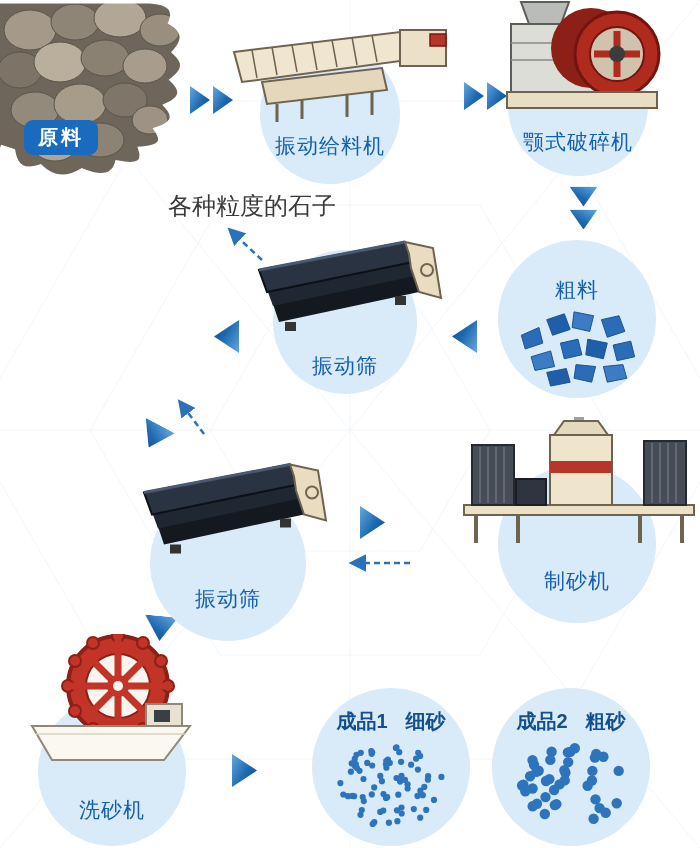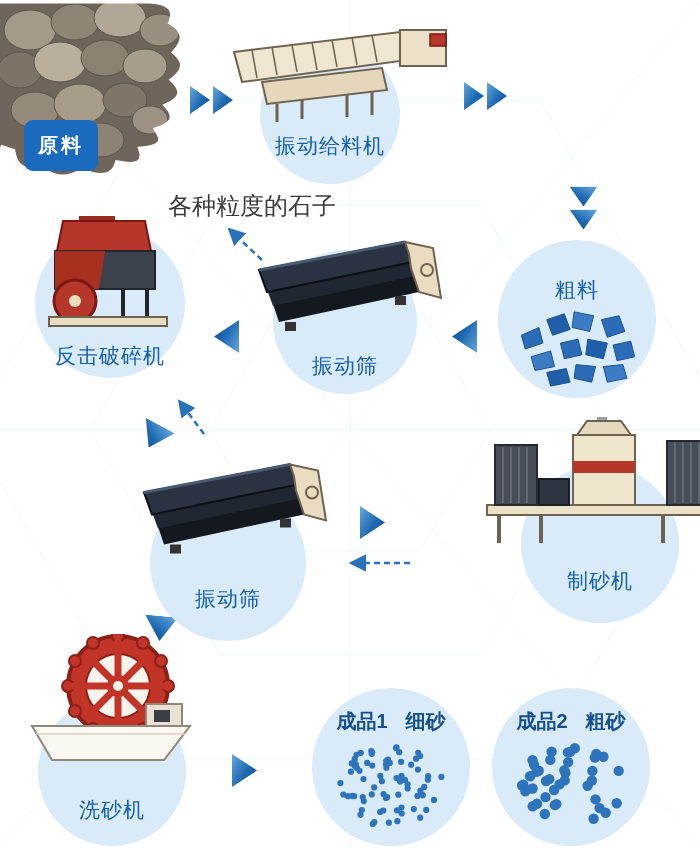--- a/index.html
+++ b/index.html
@@ -2,21 +2,21 @@
 <html><head>
 <meta charset="utf-8">
 <style>
   *{margin:0;padding:0;box-sizing:border-box}
   html,body{background:#fff}
   body{font-family:"Liberation Sans","DejaVu Sans",sans-serif}
   .stage{position:relative;width:700px;height:848px;background:#ffffff;overflow:hidden}
   .webbg{position:absolute;left:0;top:0;z-index:0}
   .rawblob{position:absolute;left:0;top:0;z-index:1}
   .rawlabel{position:absolute;left:24px;top:120px;background:#1a6bbd;color:#fff;font-weight:bold;
-            font-size:20px;padding:12px 14px;border-radius:9px;z-index:5;letter-spacing:3px}
+            font-size:20px;padding:4px 14px;border-radius:9px;z-index:5;letter-spacing:3px}
   .node{position:absolute;z-index:2}
   .circle{position:absolute;left:0;top:0;width:100%;height:100%;border-radius:50%;background:#d9eaf8}
   .machine{position:absolute;z-index:3}
   .nlabel{position:absolute;left:0;right:0;text-align:center;font-weight:normal;color:#1460ad;
           font-size:21px;z-index:4;letter-spacing:1px}
   .chev{position:absolute;display:flex;gap:3px;z-index:2}
   .chev .t{width:20px;height:28px;background:linear-gradient(120deg,#66a9dd 0%,#1e69b2 55%,#0d4a8c 100%);
            clip-path:polygon(0 0,100% 50%,0 100%)}
   .chev.single .t{width:25px;height:33px}
   .dashed-arrow{position:absolute;z-index:2}
@@ -139,20 +139,36 @@
       <polygon points="2,26 168,6 176,34 10,56" fill="#f0e5cf" stroke="#6e6350" stroke-width="2"></polygon>
       <path d="M20,24 L25,52 M40,21 L45,49 M60,19 L65,46 M80,16 L85,44 M100,14 L105,41 M120,11 L125,39 M140,9 L145,36" stroke="#6e6350" stroke-width="1.5"></path>
       <rect x="168" y="4" width="46" height="36" fill="#ece0c8" stroke="#6e6350" stroke-width="2"></rect>
       <rect x="198" y="8" width="16" height="12" fill="#b5362a" stroke="#7c1712" stroke-width="1.5"></rect>
       <polygon points="30,56 150,42 155,64 35,78" fill="#e4d7bc" stroke="#6e6350" stroke-width="2"></polygon>
       <path d="M45,78 L45,96 M70,74 L70,93 M115,69 L115,91 M140,66 L140,89" stroke="#6e6350" stroke-width="3"></path>
     </svg>
     <div class="nlabel" style="top:88px">振动给料机</div>
   </div>
 
+  <div class="node" style="left:508px;top:36px;width:140px;height:140px">
+    <div class="circle"></div>
+    <svg class="machine" style="left:-5px;top:-38px" width="160" height="118" viewBox="0 0 160 118">
+      <polygon points="18,4 66,4 58,26 26,26" fill="#b9bcb9" stroke="#5c5c58" stroke-width="2"></polygon>
+      <rect x="8" y="26" width="86" height="68" fill="#dcddd6" stroke="#5c5c58" stroke-width="2"></rect>
+      <line x1="8" y1="45" x2="94" y2="45" stroke="#8a8a84" stroke-width="1.5"></line>
+      <line x1="8" y1="62" x2="94" y2="62" stroke="#8a8a84" stroke-width="1.5"></line>
+      <circle cx="88" cy="50" r="40" fill="#8c1f16"></circle>
+      <circle cx="114" cy="56" r="42" fill="#b02a1e" stroke="#731410" stroke-width="3"></circle>
+      <circle cx="114" cy="56" r="27" fill="#cfc3ad" stroke="#731410" stroke-width="2"></circle>
+      <path d="M114,33 L114,79 M91,56 L137,56" stroke="#b02a1e" stroke-width="7"></path>
+      <circle cx="114" cy="56" r="8" fill="#3c3c3c"></circle>
+      <rect x="4" y="94" width="150" height="16" fill="#e9ddc4" stroke="#6e6350" stroke-width="2"></rect>
+    </svg>
+    <div class="nlabel" style="top:92px">颚式破碎机</div>
+  </div>
 
   <div class="node" style="left:498px;top:240px;width:158px;height:158px">
     <div class="circle"></div>
     <div class="nlabel" style="top:36px">粗料</div>
     <svg class="machine" style="left:14px;top:66px" width="130" height="84" viewBox="0 0 130 86">
       <g stroke="#1b528f" stroke-width="1">
         <polygon points="8,30 26,22 30,38 12,44" fill="#2a6cb8"></polygon>
         <polygon points="34,14 52,8 58,24 40,30" fill="#1f5ea8"></polygon>
         <polygon points="62,6 82,10 78,26 60,22" fill="#3b7cc4"></polygon>
         <polygon points="90,14 108,10 114,26 96,32" fill="#2a6cb8"></polygon>
@@ -175,51 +191,37 @@
       <polygon points="16,30 162,2 170,22 24,52" fill="#2a3342" stroke="#0d1117" stroke-width="2"></polygon>
       <line x1="16" y1="30" x2="162" y2="2" stroke="#4a5a72" stroke-width="3"></line>
       <polygon points="162,2 190,8 198,58 176,52 168,28 166,14" fill="#e9dcc0" stroke="#6e6350" stroke-width="2"></polygon>
       <circle cx="184" cy="30" r="6" fill="none" stroke="#6e6350" stroke-width="2"></circle>
       <rect x="42" y="82" width="11" height="9" fill="#333"></rect>
       <rect x="152" y="56" width="11" height="9" fill="#333"></rect>
     </svg>
     <div class="nlabel" style="top:102px">振动筛</div>
   </div>
 
-  <div class="node" style="left:35px;top:228px;width:150px;height:150px">
-    <div class="circle"></div>
-    <svg class="machine" style="left:-8px;top:-12px" width="162" height="117" viewBox="0 0 162 117">
-      <rect x="52" y="0" width="36" height="9" fill="#9c2a1f"></rect>
-      <polygon points="36,5 118,5 124,35 30,35" fill="#b5362a" stroke="#7c1712" stroke-width="2"></polygon>
-      <rect x="28" y="35" width="100" height="38" fill="#3c424b" stroke="#22262c" stroke-width="2"></rect>
-      <polygon points="28,35 78,35 72,73 28,73" fill="#a8301f"></polygon>
-      <path d="M120,73 L120,100 M96,73 L96,100" stroke="#22262c" stroke-width="4"></path>
-      <circle cx="48" cy="85" r="21" fill="#b5362a" stroke="#7c1712" stroke-width="3"></circle>
-      <circle cx="48" cy="85" r="6" fill="#e9dcc0"></circle>
-      <rect x="22" y="101" width="118" height="9" fill="#e9dcc0" stroke="#6e6350" stroke-width="2"></rect>
-    </svg>
-    <div class="nlabel" style="top:114px">反击破碎机</div>
-  </div>
 
   <div class="node" style="left:150px;top:485px;width:156px;height:156px">
     <div class="circle"></div>
     <svg class="machine" style="left:-22px;top:-24px" width="204" height="100" viewBox="0 0 204 97">
       <polygon points="28,58 168,28 176,52 36,82" fill="#14181f"></polygon>
       <polygon points="22,44 166,14 172,36 30,66" fill="#1f2733"></polygon>
       <polygon points="16,30 162,2 170,22 24,52" fill="#2a3342" stroke="#0d1117" stroke-width="2"></polygon>
       <line x1="16" y1="30" x2="162" y2="2" stroke="#4a5a72" stroke-width="3"></line>
       <polygon points="162,2 190,8 198,58 176,52 168,28 166,14" fill="#e9dcc0" stroke="#6e6350" stroke-width="2"></polygon>
       <circle cx="184" cy="30" r="6" fill="none" stroke="#6e6350" stroke-width="2"></circle>
       <rect x="42" y="82" width="11" height="9" fill="#333"></rect>
       <rect x="152" y="56" width="11" height="9" fill="#333"></rect>
     </svg>
     <div class="nlabel" style="top:100px">振动筛</div>
   </div>
 
-  <div class="node" style="left:521px;top:465px;width:158px;height:158px">
+  <div class="node" style="left:498px;top:465px;width:158px;height:158px">
     <div class="circle"></div>
     <svg class="machine" style="left:-40px;top:-48px" width="242" height="132" viewBox="0 0 242 132">
       <path d="M18,98 L18,126 M60,98 L60,126 M182,98 L182,126 M224,98 L224,126" stroke="#6e6350" stroke-width="4"></path>
       <rect x="6" y="88" width="230" height="10" fill="#ece1c6" stroke="#6e6350" stroke-width="2"></rect>
       <rect x="14" y="28" width="42" height="60" fill="#474d57" stroke="#262a30" stroke-width="2"></rect>
       <path d="M22,30 L22,86 M30,30 L30,86 M38,30 L38,86 M46,30 L46,86" stroke="#6a7280" stroke-width="1.5"></path>
       <rect x="186" y="24" width="42" height="64" fill="#474d57" stroke="#262a30" stroke-width="2"></rect>
       <path d="M194,26 L194,86 M202,26 L202,86 M210,26 L210,86 M218,26 L218,86" stroke="#6a7280" stroke-width="1.5"></path>
       <rect x="116" y="0" width="10" height="6" fill="#9aa0a8"></rect>
       <polygon points="96,18 150,18 140,4 106,4" fill="#e5d9bd" stroke="#6e6350" stroke-width="2"></polygon>

